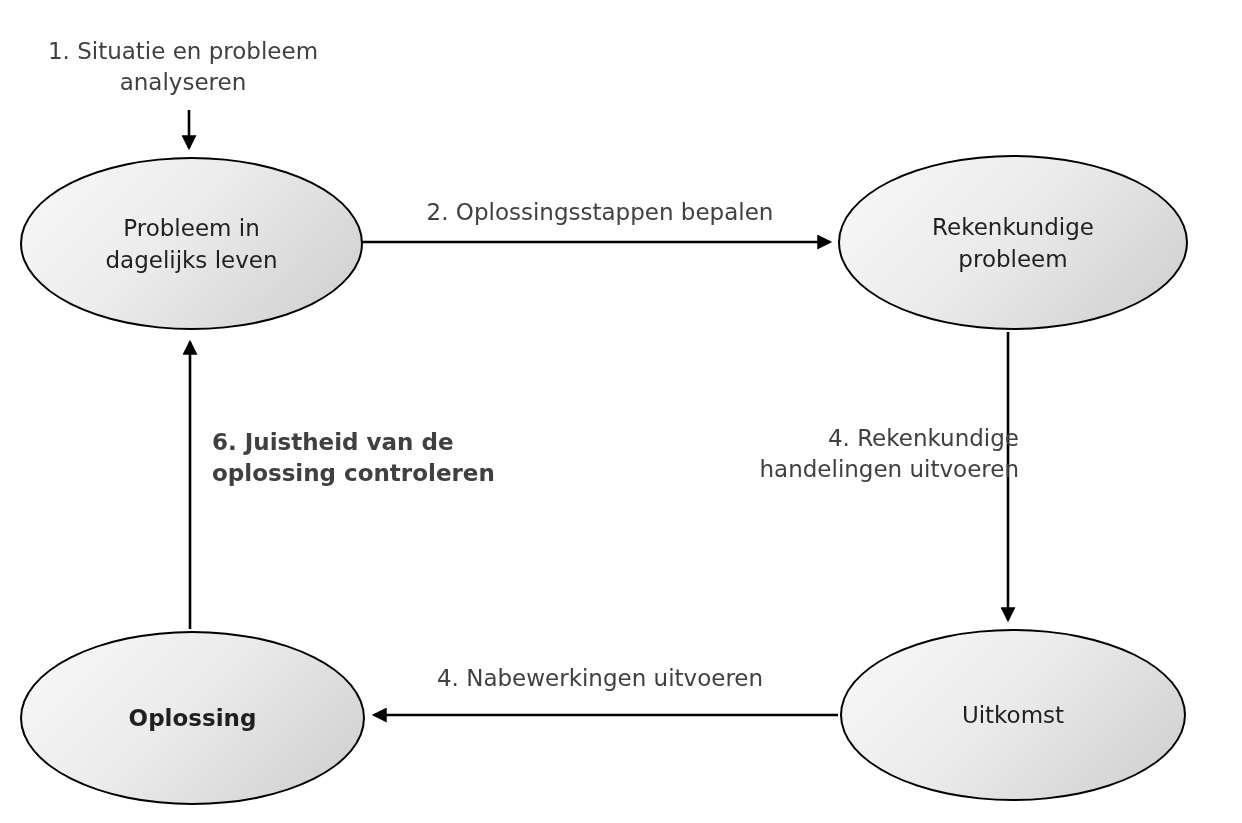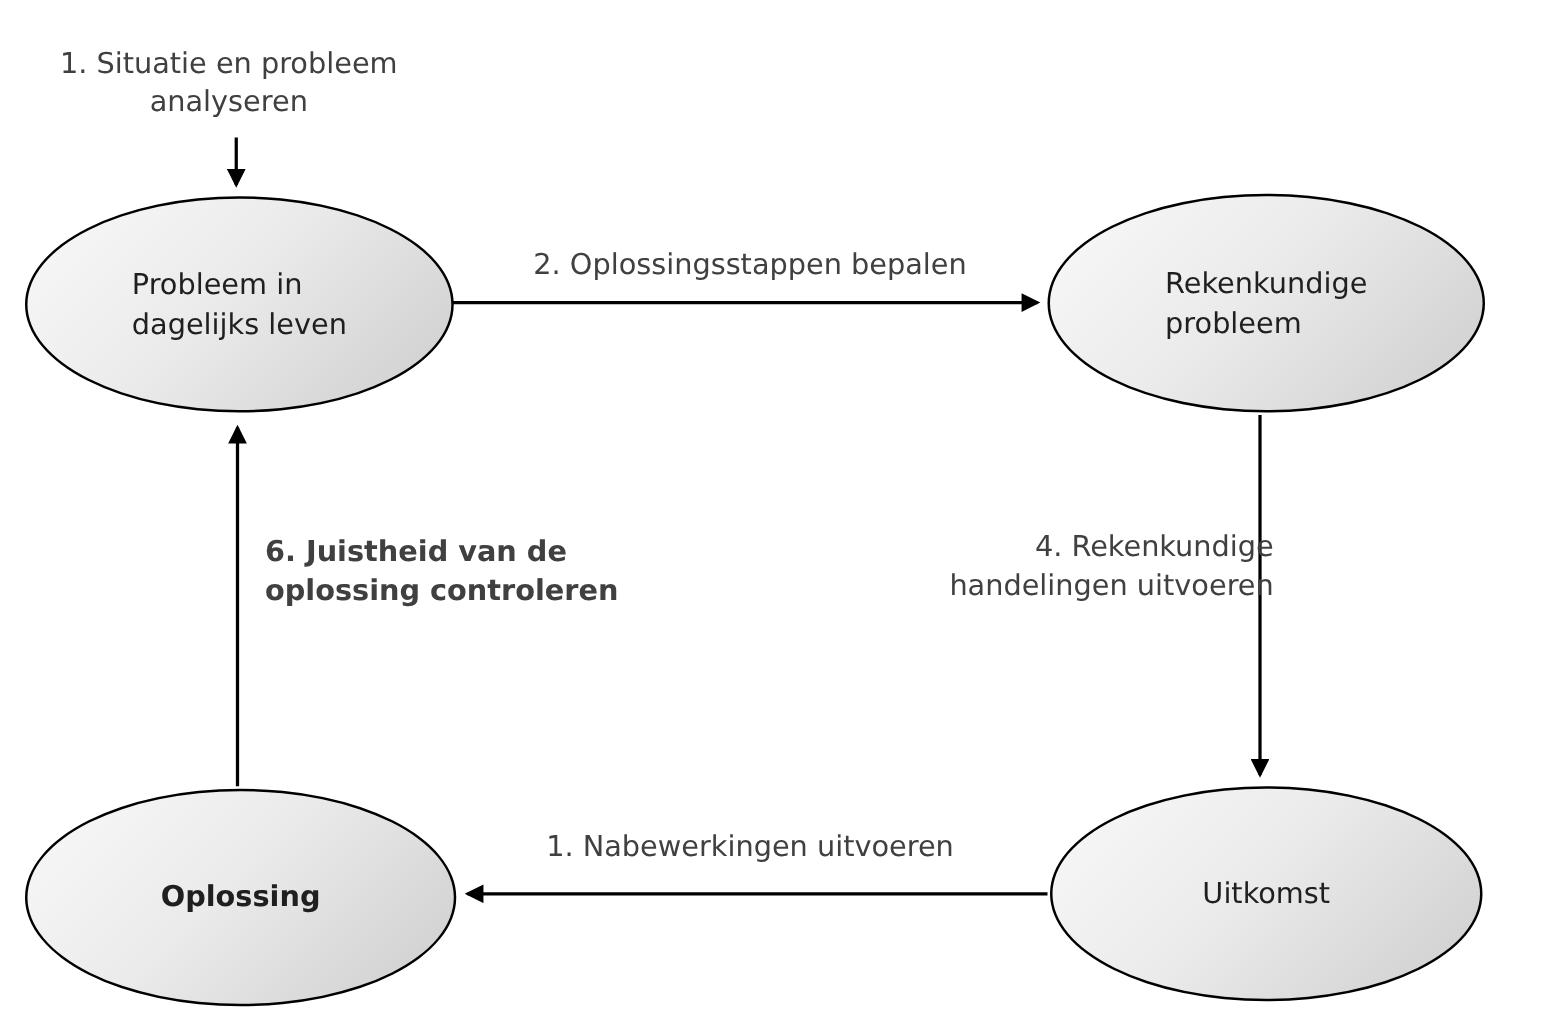--- a/index.html
+++ b/index.html
@@ -30,21 +30,21 @@
     background: linear-gradient(135deg, #f9f9f9 0%, #ebebeb 45%, #cdcdcd 100%);
     display: flex;
     align-items: center;
     justify-content: center;
     box-sizing: border-box;
   }
   .node-label {
     color: #1f1f1f;
     font-size: 23px;
     line-height: 32px;
-    text-align: left;
+    text-align: center;
     white-space: pre-line;
   }
   .node-daily-problem   { left: 20px;  top: 157px; width: 343px; height: 173px; }
   .node-arith-problem   { left: 838px; top: 155px; width: 350px; height: 175px; }
   .node-outcome         { left: 840px; top: 629px; width: 346px; height: 172px; }
   .node-solution        { left: 20px;  top: 631px; width: 345px; height: 174px; font-weight: bold; }
   .step-label {
     position: absolute;
     color: #404040;
     font-size: 23px;
@@ -96,18 +96,18 @@
 
   <div class="step-label label-step1">1. Situatie en probleem
 analyseren</div>
 
   <div class="step-label label-step2">2. Oplossingsstappen bepalen</div>
 
 
   <div class="step-label label-step4">4. Rekenkundige
 handelingen uitvoeren</div>
 
-  <div class="step-label label-step5">1. Nabewerkingen uitvoeren</div>
+  <div class="step-label label-step5">4. Nabewerkingen uitvoeren</div>
 
   <div class="step-label label-step6">6. Juistheid van de
 oplossing controleren</div>
 
 </div>
 
 </body></html>

